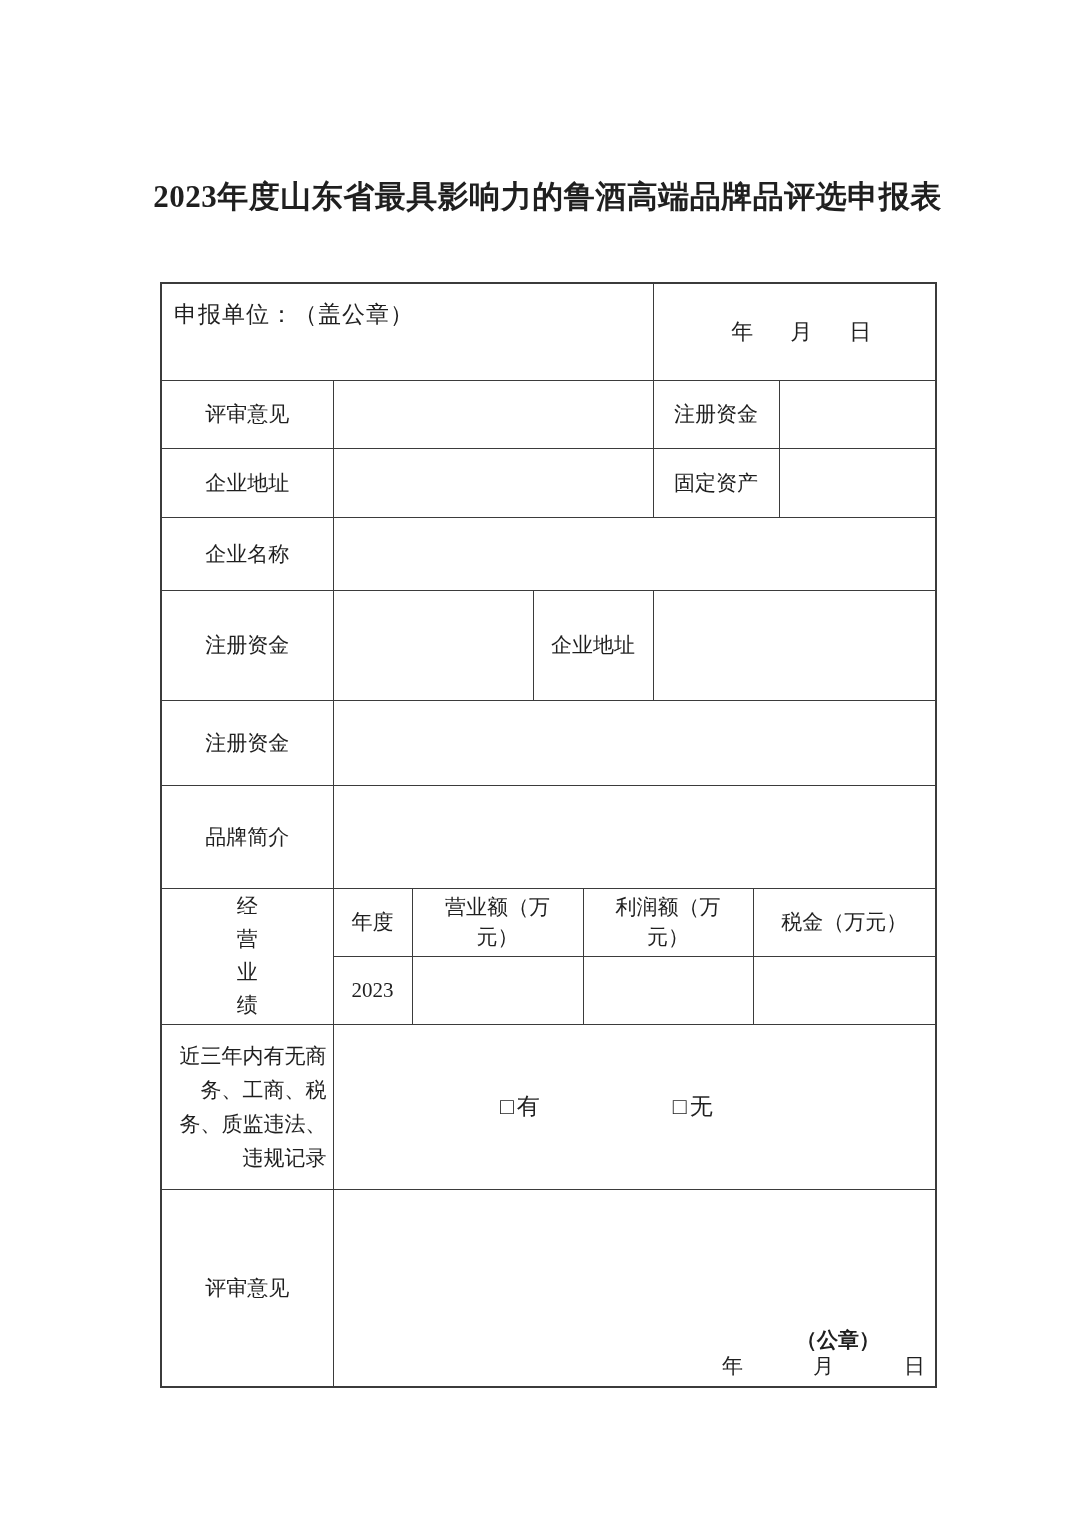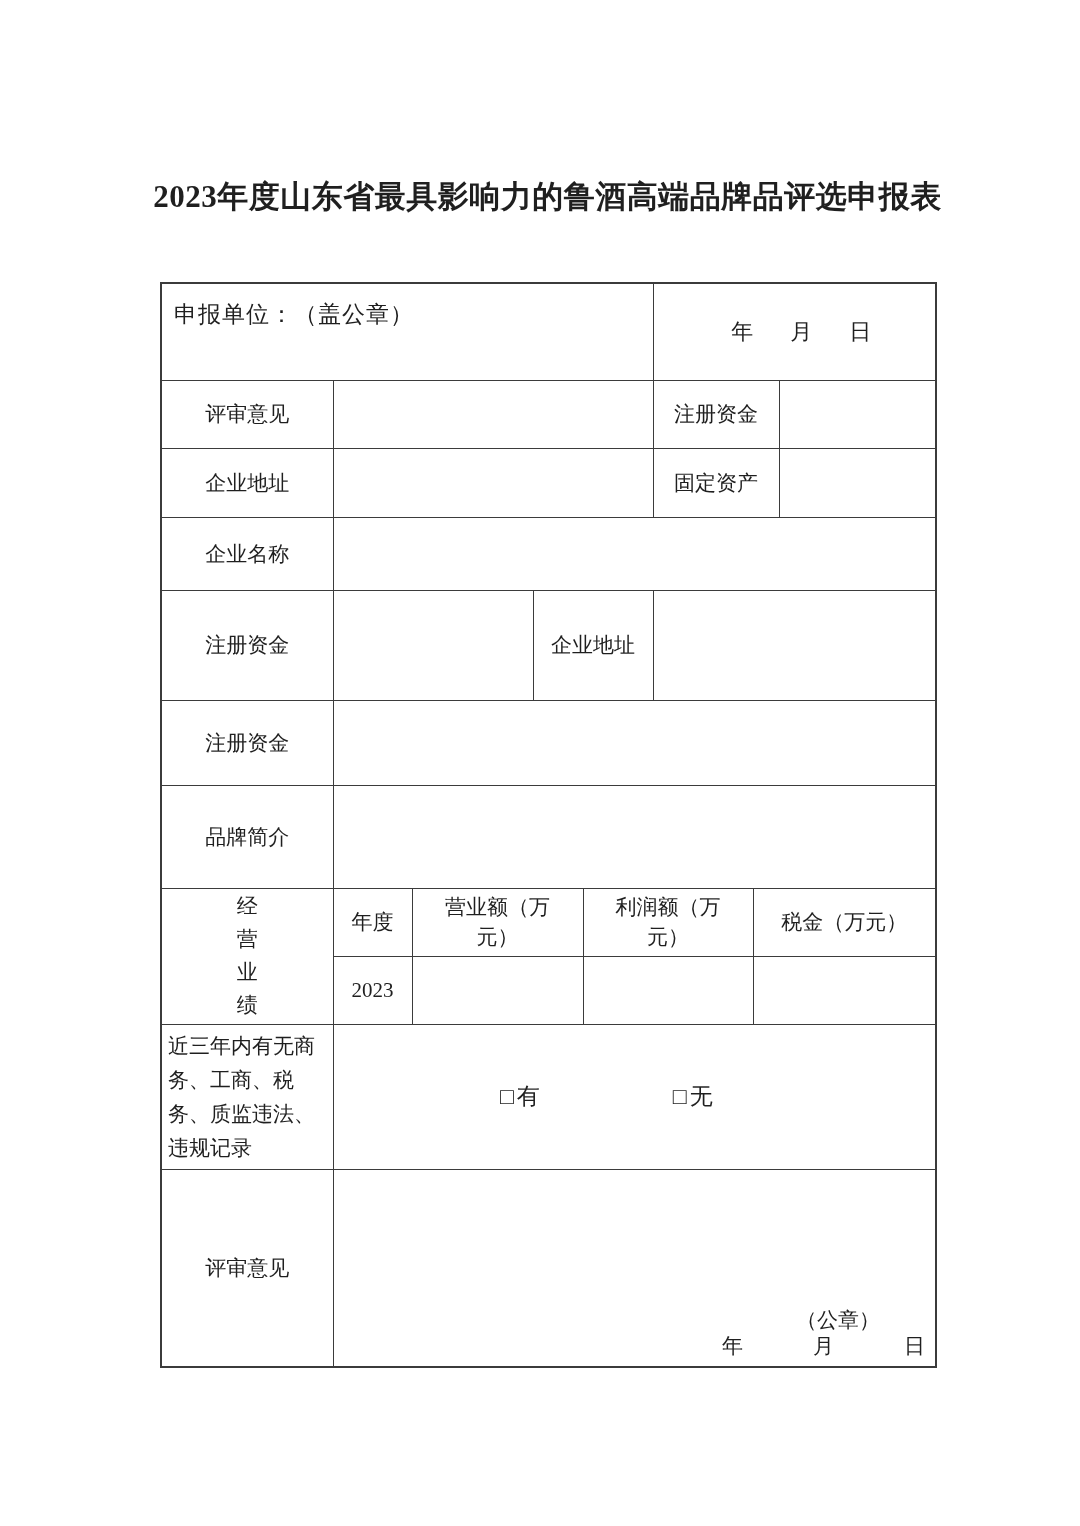--- a/index.html
+++ b/index.html
@@ -51,31 +51,31 @@
   .dateline {
     display:flex; justify-content:center; align-items:center;
     gap:37px; font-size:22px; padding-left:14px;
   }
 
   td.perf-lbl { text-align:center; }
   .vchar { display:block; line-height:33px; font-size:21px; text-align:center; }
 
   td.hdr { text-align:center; line-height:30px; padding:2px 14px; }
 
-  td.viol-lbl { text-align:left; line-height:34px; padding:4px 6px; }
+  td.viol-lbl { text-align:right; line-height:34px; padding:14px 6px; }
   td.violcell { vertical-align:middle; }
   .violline {
     display:flex; justify-content:center; align-items:center;
     gap:133px; margin-right:56px; font-size:23px;
   }
   .opt { display:inline-flex; align-items:center; gap:3px; }
 
   td.reviewcell { position:relative; vertical-align:top; }
   .review-footer { position:absolute; left:0; right:0; bottom:6px; }
-  .seal { text-align:right; padding-right:55px; font-size:21px; line-height:26px; }
+  .seal { text-align:right; padding-right:55px; font-size:21px; line-height:26px;font-weight:bold; }
   .rdate {
     display:flex; justify-content:flex-end; gap:70px;
     padding-right:10px; font-size:21px; line-height:27px;
   }
 </style>
 </head>
 <body>
 
 <div class="page">
 

